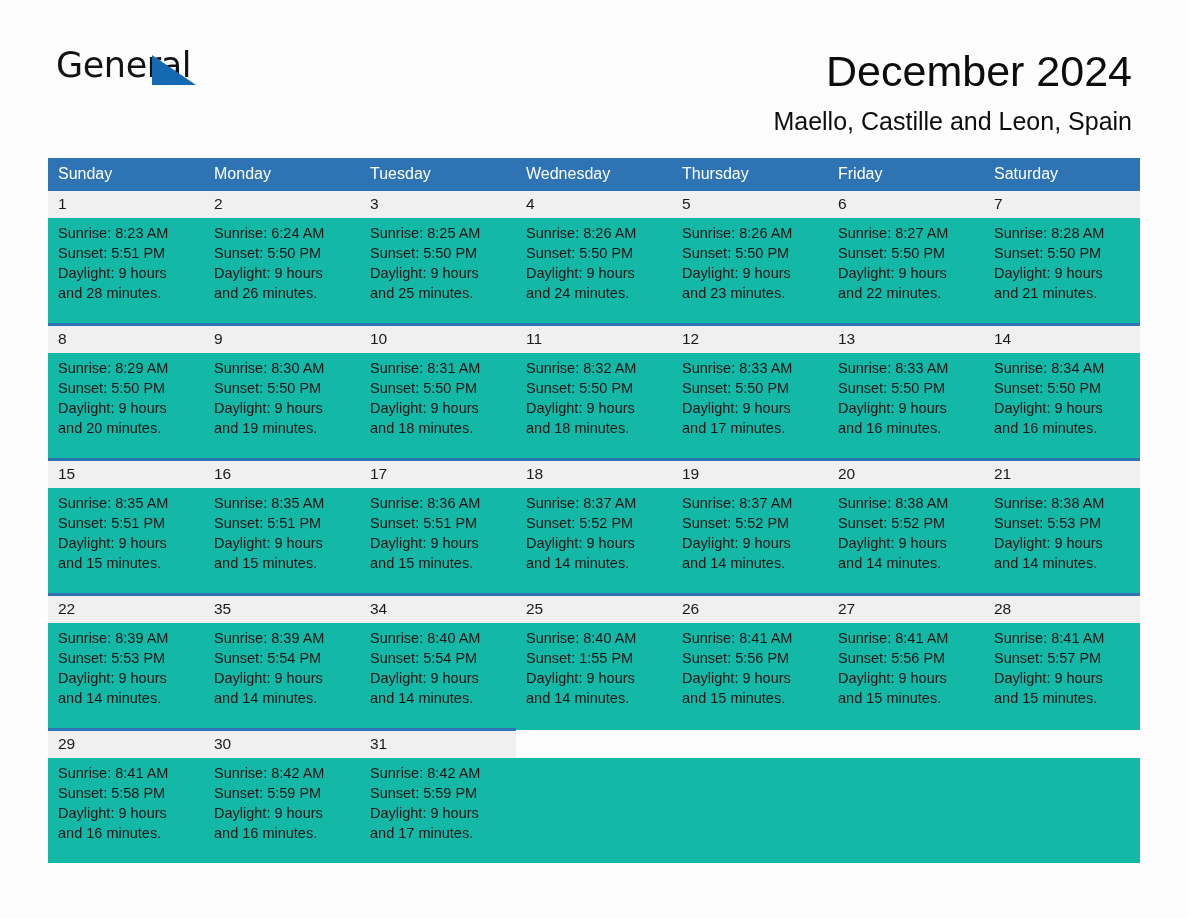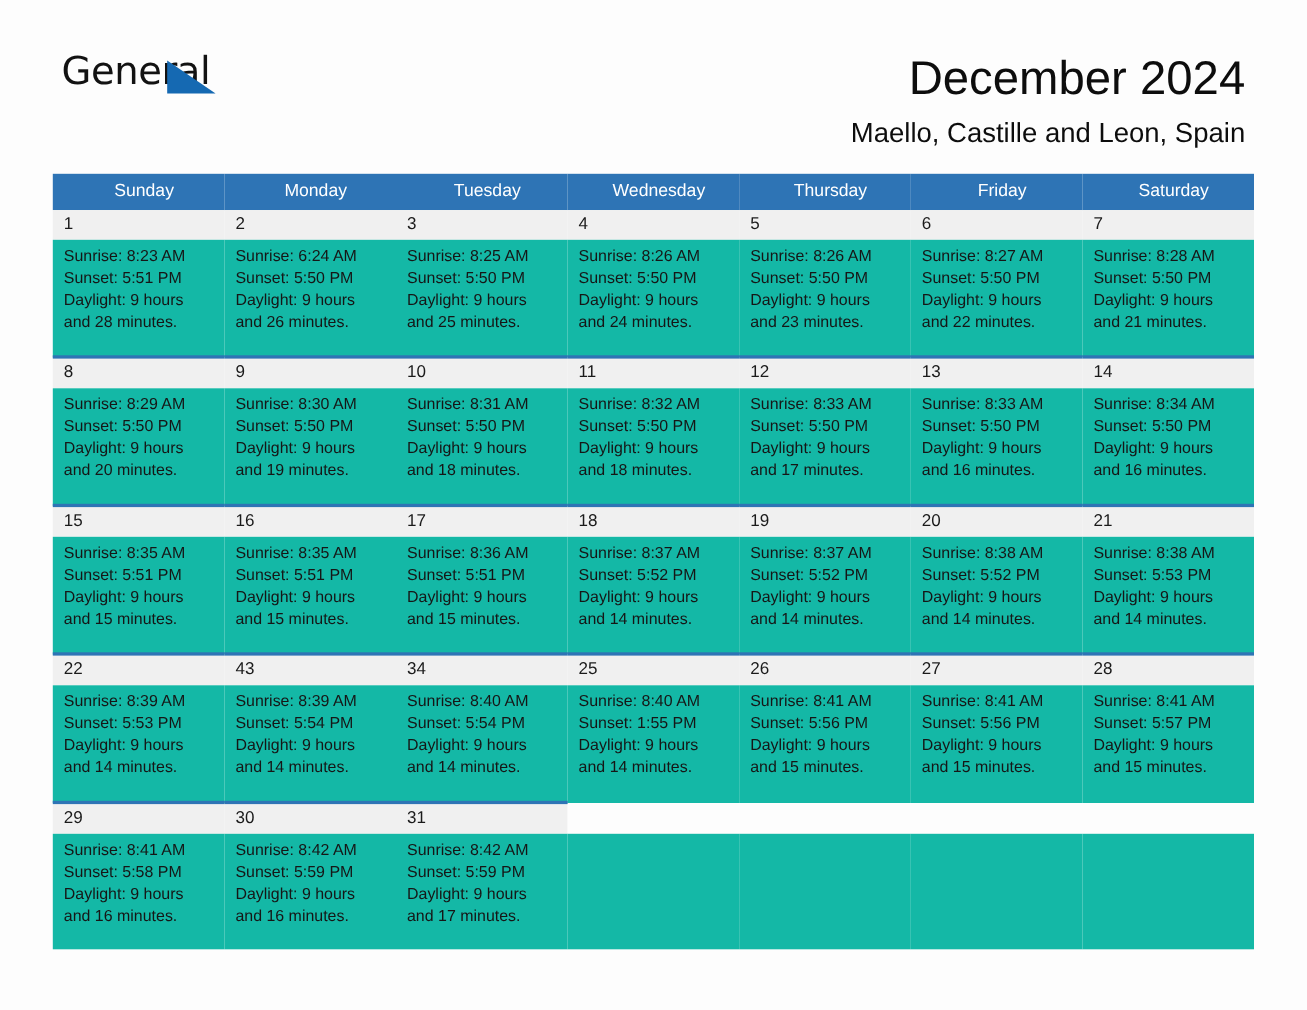--- a/index.html
+++ b/index.html
@@ -101,21 +101,21 @@
     width: 1092px;
     border-collapse: collapse;
     table-layout: fixed;
   }
 
   .calendar th {
     background: #2e74b5;
     color: #ffffff;
     font-size: 16px;
     font-weight: 400;
-    text-align: center;
+    text-align: left;
     padding: 7px 0 8px 10px;
     height: 18px;
     box-sizing: content-box;
   }
 
   .daynum-row td {
     background: #f0f0f0;
     border-top: 3px solid #2e74b5;
     font-size: 15.5px;
     color: #1a1a1a;
@@ -348,21 +348,21 @@
             <span class="info-line">Sunrise: 8:38 AM</span>
             <span class="info-line">Sunset: 5:53 PM</span>
             <span class="info-line">Daylight: 9 hours</span>
             <span class="info-line">and 14 minutes.</span>
           </td>
         </tr>
       </tbody>
       <tbody class="week-4">
         <tr class="daynum-row">
           <td>22</td>
-          <td>43</td>
+          <td>35</td>
           <td>34</td>
           <td>25</td>
           <td>26</td>
           <td>27</td>
           <td>28</td>
         </tr>
         <tr class="info-row">
           <td>
             <span class="info-line">Sunrise: 8:39 AM</span>
             <span class="info-line">Sunset: 5:53 PM</span>

